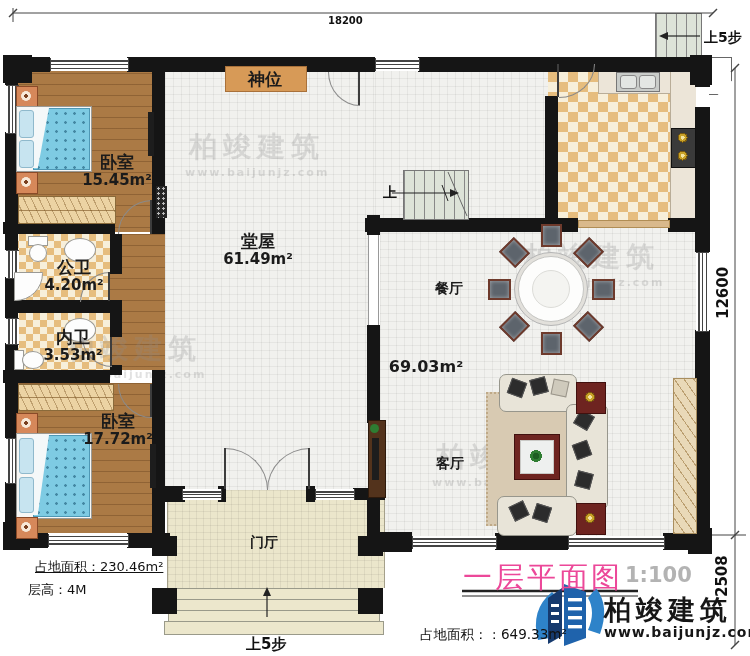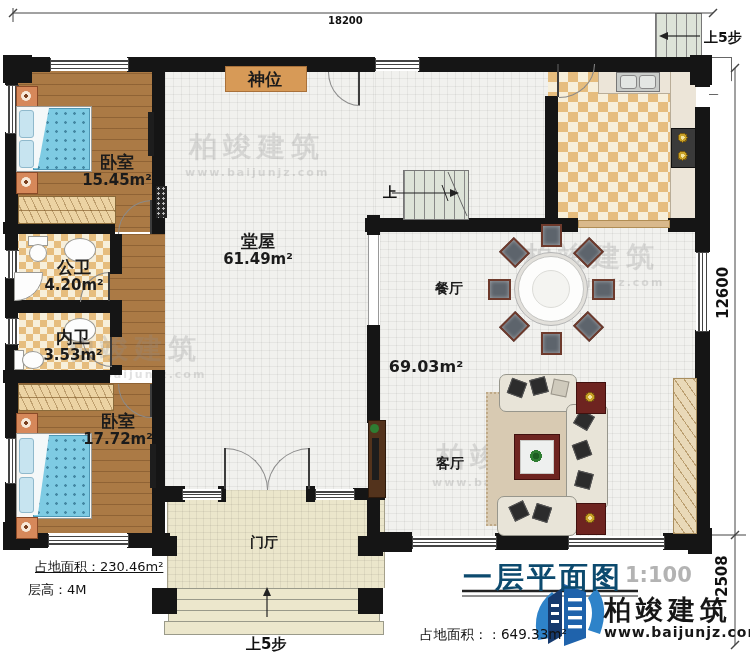--- a/index.html
+++ b/index.html
@@ -60,21 +60,21 @@
   
   .rlabel{transform:translateX(-50%);text-align:center;color:#1b1b1b;font-weight:bold;white-space:nowrap;line-height:1.12;}
   .rlabel .nm{font-size:17px;display:block;}
   .rlabel .ar{font-size:15px;display:block;}
   .dim{font-weight:bold;font-size:15px;color:#111;white-space:nowrap;}
   .rot{transform:rotate(-90deg);text-align:center;}
   .wm{color:#8d8d8d;opacity:.26;font-weight:bold;text-align:center;pointer-events:none;white-space:nowrap;}
   .wm .t{font-size:28px;letter-spacing:6px;display:block;}
   .wm .u{font-size:11px;letter-spacing:2px;display:block;}
   .info{font-size:13px;color:#111;white-space:nowrap;}
-  .tb-title{font-size:29px;font-weight:bold;color:#0c4a6e;letter-spacing:3px;white-space:nowrap;}
+  .tb-title{font-size:29px;font-weight:normal;color:#ec4899;letter-spacing:3px;white-space:nowrap;}
   .tb-scale{font-size:21px;color:#b3b3b3;font-weight:bold;white-space:nowrap;}
   .tb-line{font-size:13.5px;color:#111;white-space:nowrap;}
   .brand{font-size:27px;font-weight:bold;color:#161616;letter-spacing:5px;white-space:nowrap;}
   .site{font-size:14px;font-weight:bold;color:#161616;letter-spacing:1px;white-space:nowrap;}
   svg{position:absolute;left:0;top:0;pointer-events:none;}
 </style>
 </head>
 <body>
 
 <div id="stage">

